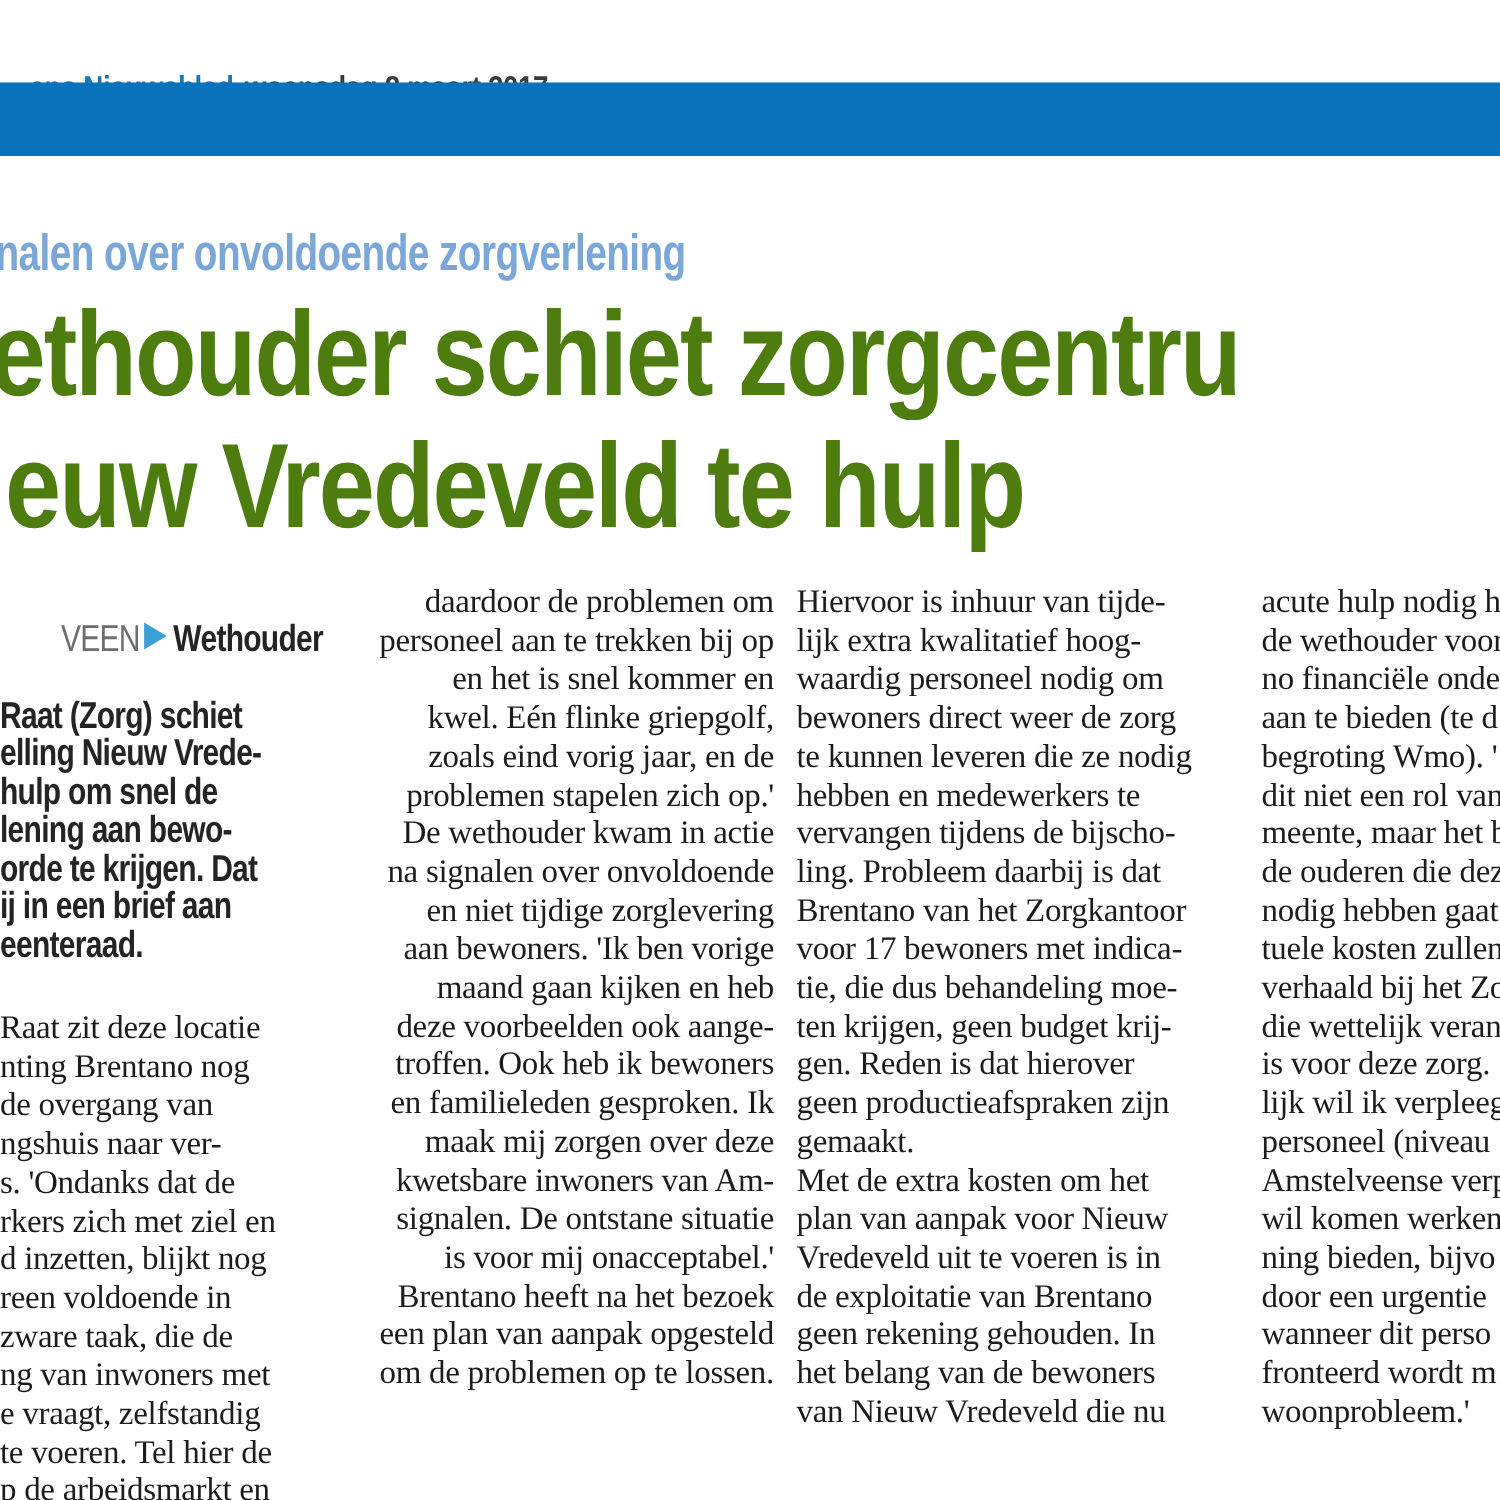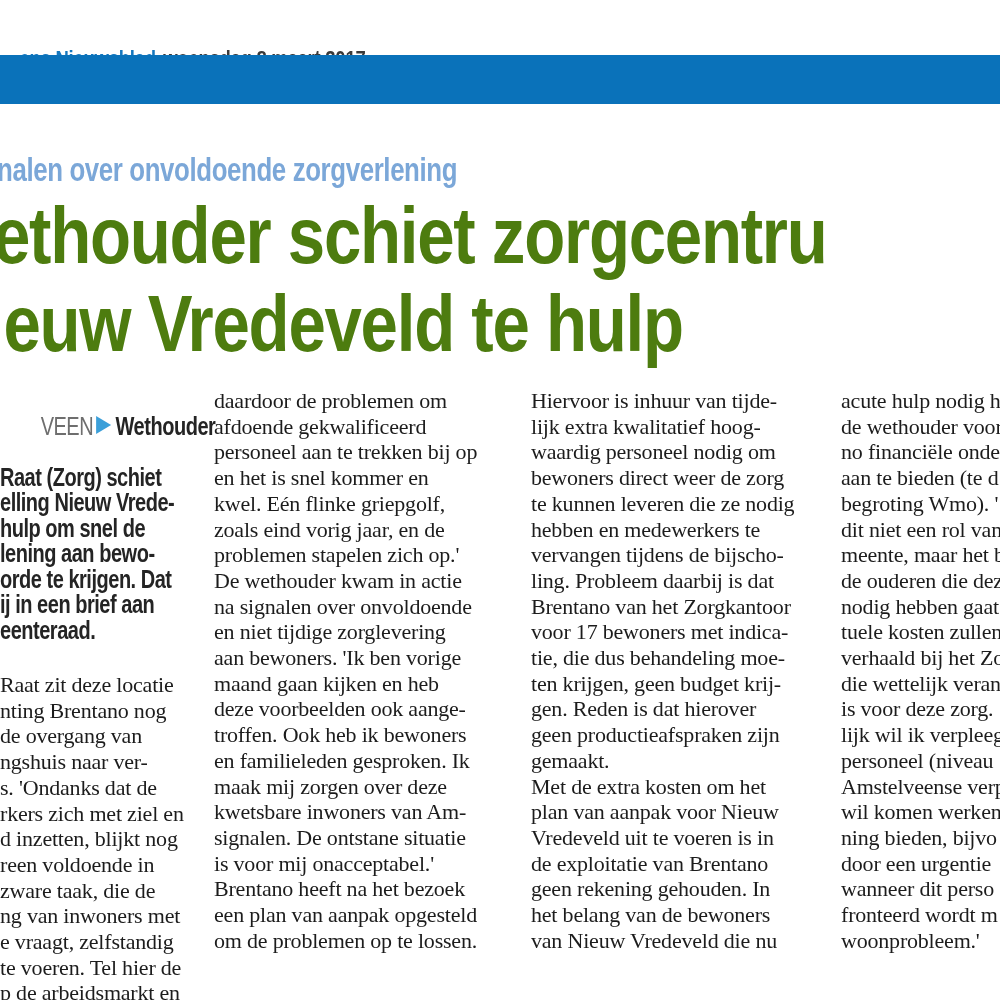--- a/index.html
+++ b/index.html
@@ -27,21 +27,21 @@
   .headline{position:absolute;top:192px;left:0;margin:0;font-weight:bold;color:#4d7c0f;}
   .hl-line{
     display:block;white-space:pre;font-size:80px;line-height:88px;
     letter-spacing:-1.5px;transform:scaleX(0.84);transform-origin:0 50%;
   }
   .hl1{margin-left:-7px;}
   .hl2{margin-left:-14px;}
   
   .col{position:absolute;top:388px;color:#1b1b1b;}
   .col1{left:0;width:187px;}
-  .col2{left:214px;width:290px;}
+  .col2{left:226px;width:290px;text-align:right;}
   .col3{left:531px;width:290px;}
   .col4{left:841px;width:162px;}
   .body-line{
     font-family:"Liberation Serif",serif;font-size:22px;line-height:25.7px;
     white-space:pre;letter-spacing:-0.2px;color:#1c1c1c;
   }
   
   .intro{margin-bottom:16px;}
   .intro-first{white-space:pre;line-height:25.5px;}
   .intro-first,.intro-line{
@@ -102,21 +102,20 @@
         <div class="body-line">zware taak, die de</div>
         <div class="body-line">ng van inwoners met</div>
         <div class="body-line">e vraagt, zelfstandig</div>
         <div class="body-line">te voeren. Tel hier de</div>
         <div class="body-line">p de arbeidsmarkt en</div>
       </div>
   </div>
 
   <div class="col col2">
       <div class="body-line">daardoor de problemen om</div>
-      <div class="body-line">afdoende gekwalificeerd</div>
       <div class="body-line">personeel aan te trekken bij op</div>
       <div class="body-line">en het is snel kommer en</div>
       <div class="body-line">kwel. Eén flinke griepgolf,</div>
       <div class="body-line">zoals eind vorig jaar, en de</div>
       <div class="body-line">problemen stapelen zich op.'</div>
       <div class="body-line">De wethouder kwam in actie</div>
       <div class="body-line">na signalen over onvoldoende</div>
       <div class="body-line">en niet tijdige zorglevering</div>
       <div class="body-line">aan bewoners. 'Ik ben vorige</div>
       <div class="body-line">maand gaan kijken en heb</div>

